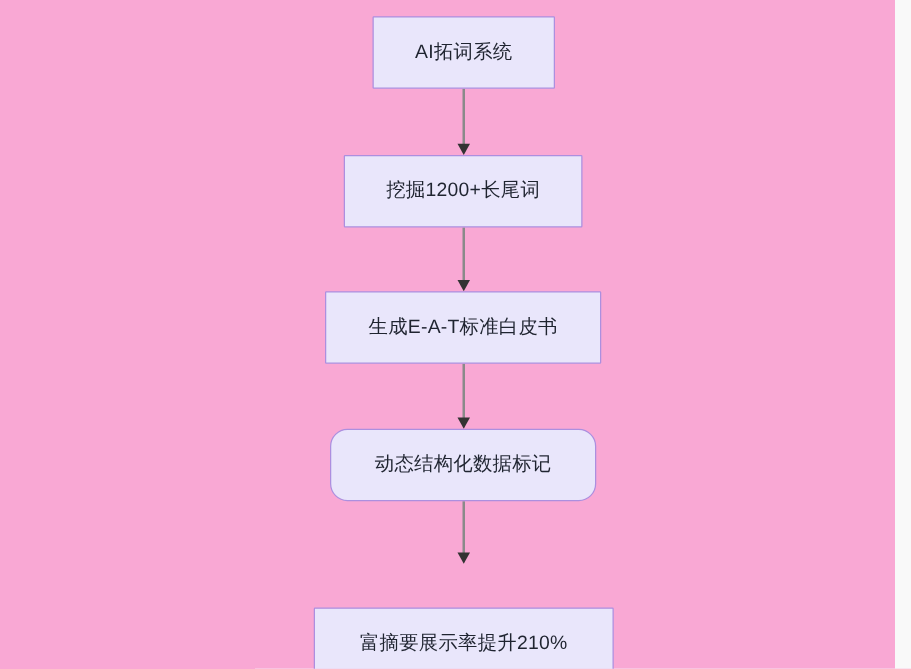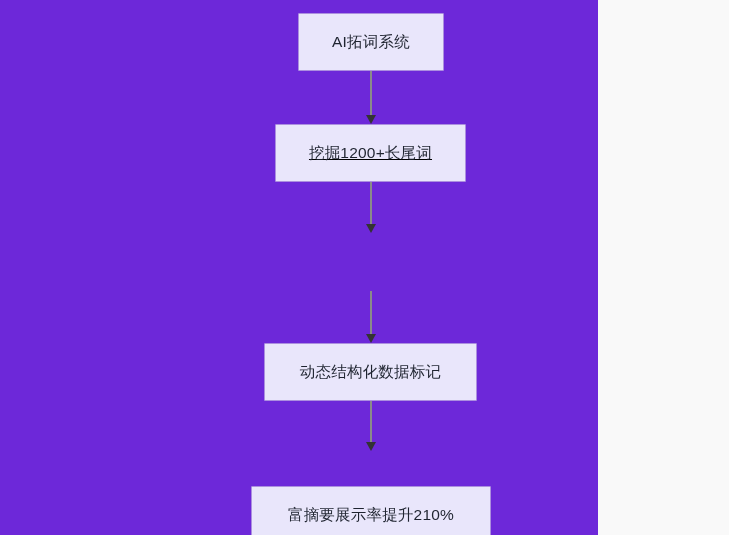--- a/index.html
+++ b/index.html
@@ -11,23 +11,23 @@
     width: 729px;
     height: 535px;
     background: #f9f9f9;
     font-family: "Liberation Sans", "DejaVu Sans", sans-serif;
     overflow: hidden;
     position: relative;
   }
 
   #flowchart-canvas {
     position: relative;
-    width: 598px;
+    width: 716px;
     height: 535px;
-    background: #6d28d9;
+    background: #f9a8d4;
   }
 
   .flow-node {
     position: absolute;
     box-sizing: border-box;
     background: #e9e6fb;
     border: 1.6px solid #ac8fdf;
     border-radius: 1px;
     display: flex;
     align-items: center;
@@ -63,23 +63,23 @@
     width: 0;
     height: 0;
     border-left: 5.5px solid transparent;
     border-right: 5.5px solid transparent;
     border-top: 9px solid #333333;
     left: -4.5px;
   }
 
   
   #node-0 { left: 298px; top: 13px;  width: 146px; }
-  #node-1 { left: 275px; top: 124px; width: 191px; text-decoration: underline; }
+  #node-1 { left: 275px; top: 124px; width: 191px; }
   #node-2 { left: 260px; top: 233px; width: 221px; }
-  #node-3 { left: 264px; top: 343px; width: 213px; }
+  #node-3 { left: 264px; top: 343px; width: 213px; border-radius: 14px; }
   #node-4 { left: 251px; top: 451px; width: 240px; margin-top: 35px; }
 
   
   #edge-0 { left: 370px; top: 71px;  height: 53px; }
   #edge-1 { left: 370px; top: 182px; height: 51px; }
   #edge-2 { left: 370px; top: 291px; height: 52px; }
   #edge-3 { left: 370px; top: 401px; height: 50px; }
 </style>
 </head>
 <body>
@@ -107,20 +107,23 @@
   </div>
 
   <div class="flow-node" id="node-0">
     <span class="flow-node-label">AI拓词系统</span>
   </div>
 
   <div class="flow-node" id="node-1">
     <span class="flow-node-label">挖掘1200+长尾词</span>
   </div>
 
+  <div class="flow-node" id="node-2">
+    <span class="flow-node-label">生成E-A-T标准白皮书</span>
+  </div>
 
   <div class="flow-node" id="node-3">
     <span class="flow-node-label">动态结构化数据标记</span>
   </div>
 
   <div class="flow-node" id="node-4">
     <span class="flow-node-label">富摘要展示率提升210%</span>
   </div>
 
 </div>

